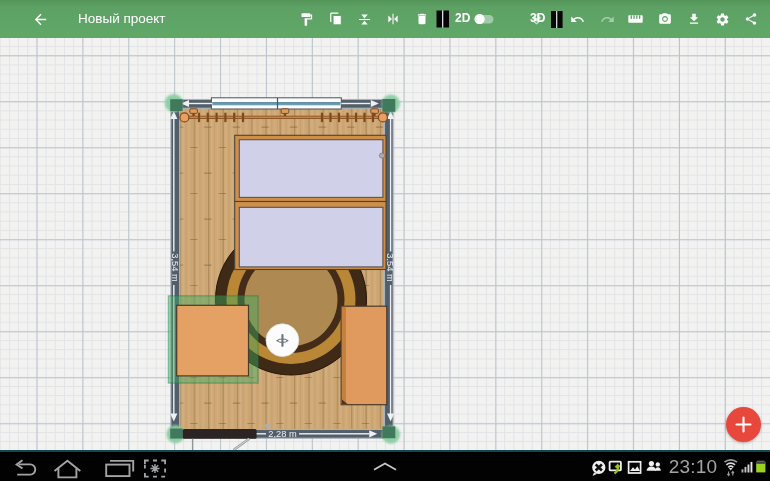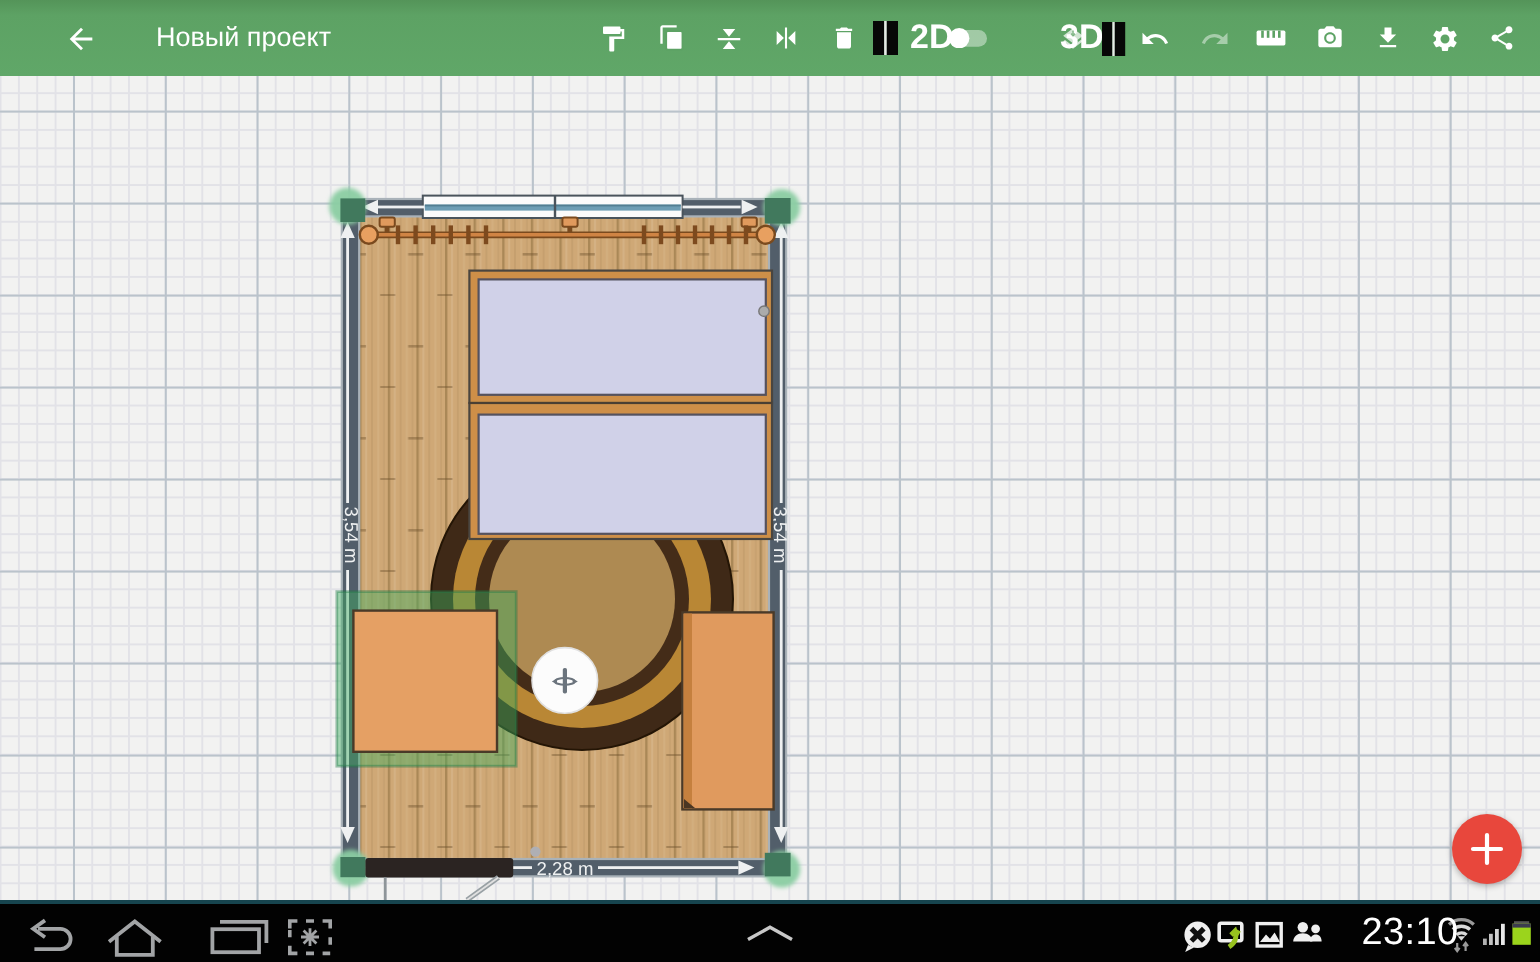--- a/index.html
+++ b/index.html
@@ -2,36 +2,36 @@
 <html><head>
 <meta charset="utf-8">
 <style>
   html,body{margin:0;padding:0;}
   body{width:770px;height:481px;overflow:hidden;font-family:"Liberation Sans",sans-serif;-webkit-font-smoothing:antialiased;}
   .screen{position:relative;width:770px;height:481px;background:#000;}
   .topbar{position:absolute;left:0;top:0;width:770px;height:38px;
     background:linear-gradient(#549459 0%,#5da264 20%,#60a768 100%);}
   .tb-ic{position:absolute;top:0;height:38px;display:flex;align-items:center;justify-content:center;}
   .title{opacity:0.999;position:absolute;left:78px;top:0;height:20px;line-height:37px;color:#fff;font-size:13.5px;}
-  .lbl2d{opacity:0.999;position:absolute;top:0;height:38px;line-height:37px;color:#fff;font-size:17px;font-weight:bold;}
+  .lbl2d{opacity:0.999;position:absolute;top:0;height:38px;line-height:37px;color:#fff;font-size:12px;font-weight:bold;}
   .canvas{position:absolute;left:0;top:38px;width:770px;height:412px;
     background-color:#f2f2f1;
     background-image:
       linear-gradient(to right,#bac3cb 1px,transparent 1px),
       linear-gradient(to bottom,#bac3cb 1px,transparent 1px),
       linear-gradient(to right,#e2e2e7 1px,transparent 1px),
       linear-gradient(to bottom,#e2e2e7 1px,transparent 1px);
     background-size:45.9px 45.9px,46px 46px,9.18px 9.18px,9.2px 9.2px;
     background-position:36.5px 0px,0px 17.3px,8.96px 0px,0px 8.1px;}
   .tealline{position:absolute;left:0;top:450px;width:770px;height:2px;background:#17454f;}
   .navbar{position:absolute;left:0;top:452px;width:770px;height:29px;background:#020202;}
   .fab{position:absolute;left:725.5px;top:406.5px;width:35px;height:35px;border-radius:50%;
     background:#e8473c;box-shadow:0 1px 3px rgba(0,0,0,0.3);}
-  .clock{position:absolute;left:664px;top:452px;width:58px;height:29px;line-height:29px;color:#ffffff;
-    font-size:19px;letter-spacing:0.2px;text-align:center;opacity:0.999;margin-left:12px;}
+  .clock{position:absolute;left:664px;top:452px;width:58px;height:29px;line-height:29px;color:#a3a3a3;
+    font-size:19px;letter-spacing:0.2px;text-align:center;opacity:0.999;}
   svg{display:block;}
 </style>
 </head>
 <body>
 <div class="screen">
   <div class="canvas"></div>
   <svg style="position:absolute;left:0;top:38px;" width="770" height="412" viewBox="0 0 770 412">
     <defs>
       <pattern id="pl" width="28.6" height="46" patternUnits="userSpaceOnUse" x="179.6" y="64">
         <rect width="28.6" height="46" fill="#cfa876"></rect>

